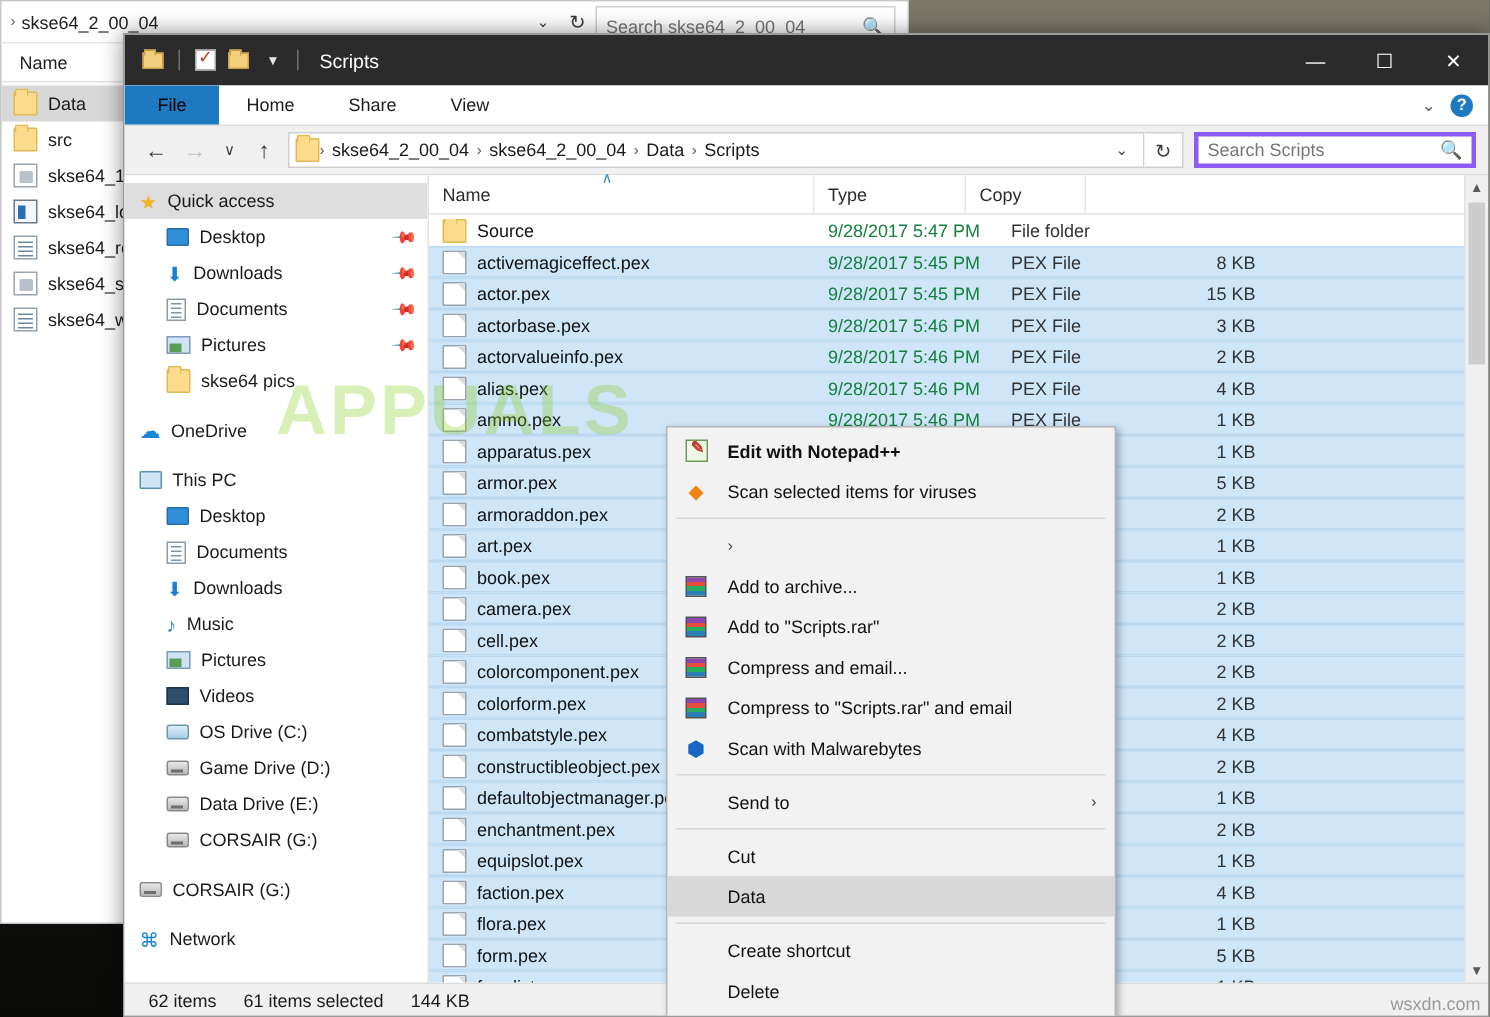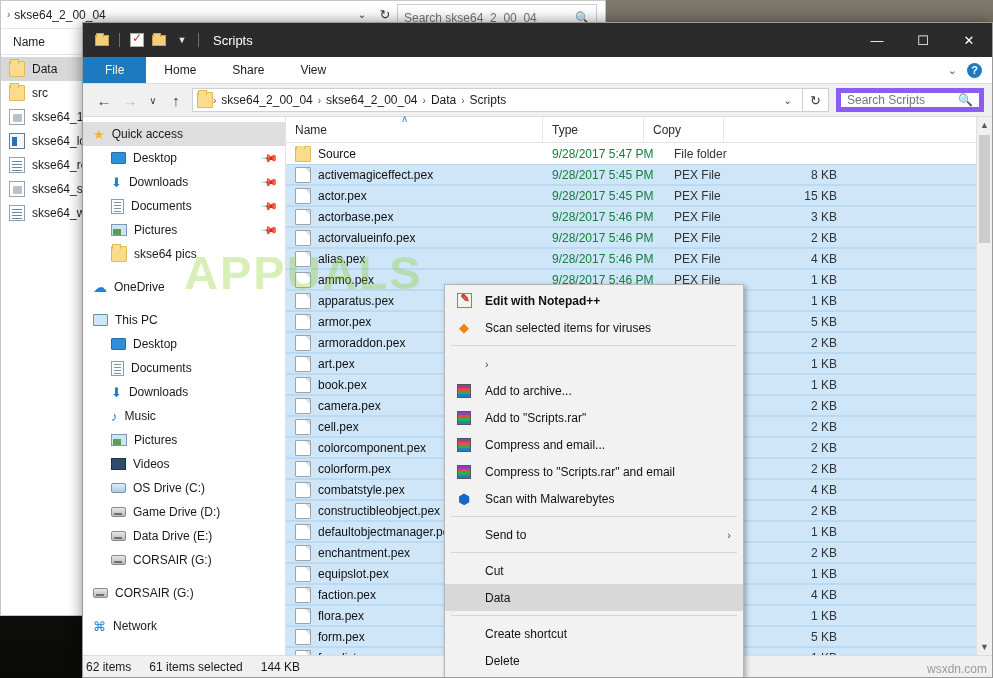--- a/index.html
+++ b/index.html
@@ -105,21 +105,21 @@
   .qat-caret { font-size:9px; color:#e4e4e4; margin-left:2px; }
   .wtitle { font-size:13px; margin-left:8px; color:#fff; }
   .wbtns { margin-left:auto; display:flex; height:34px; }
   .wbtn { width:46px; display:flex; align-items:center; justify-content:center; color:#fff; font-size:13px; }
 
   .ribbon-tabs {
     height:27px; background:#ffffff; display:flex; align-items:stretch;
     border-bottom:1px solid #dcdcdc; flex:0 0 27px;
   }
   .rtab { padding:0 18px; display:flex; align-items:center; font-size:12px; color:#1b1b1b; }
-  .rtab.file { background:#1e7ac0; color:#fef9c3; padding:0 22px; }
+  .rtab.file { background:#1e7ac0; color:#000000; padding:0 22px; }
   .ribbon-right { margin-left:auto; display:flex; align-items:center; gap:10px; padding-right:10px; }
   .chev-dn { color:#5a5a5a; font-size:11px; }
   .help-ico {
     width:15px; height:15px; border-radius:50%; background:#1e7ac0; color:#fff;
     font-size:11px; display:flex; align-items:center; justify-content:center; font-weight:bold;
   }
 
   .addrbar {
     height:32px; background:#f0f0f0; display:flex; align-items:center; gap:0;
     flex:0 0 32px; padding:0 8px;
@@ -132,21 +132,21 @@
     flex:1 1 auto; height:24px; background:#fff; border:1px solid #cfcfcf;
     display:flex; align-items:center; padding:0 4px; margin-left:3px; min-width:0;
   }
   .crumbs { display:flex; align-items:center; gap:5px; font-size:12px; color:#1a1a1a; overflow:hidden; white-space:nowrap; }
   .crumb-sep { color:#555; font-size:10px; }
   .crumbbox .spacer { flex:1 1 auto; }
   .crumbbox .dd { color:#3a3a3a; font-size:10px; padding:0 6px; }
   .refreshbtn { width:26px; height:24px; display:flex; align-items:center; justify-content:center;
                 border:1px solid #cfcfcf; border-left:none; background:#fff; color:#3a3a3a; font-size:13px; }
   .fsearch {
-    width:148px; height:24px; border:5px solid #8b5cf6; background:#fff; display:flex; align-items:center;
+    width:188px; height:24px; border:3px solid #8b5cf6; background:#fff; display:flex; align-items:center;
     padding:0 6px; margin-left:7px; color:#767676; font-size:12px;
   }
   .fsearch .ph{ flex:1 1 auto; }
   .mag { font-size:12px; color:#4a4a4a; }
 
   .body {
     flex:1 1 auto; display:flex; min-height:0; background:#fff; border-top:1px solid #dcdcdc;
   }
 
   
@@ -202,21 +202,21 @@
   .vscroll { width:16px; flex:0 0 16px; background:#f0f0f0; border-left:1px solid #e1e1e1;
              display:flex; flex-direction:column; align-items:center; }
   .sbtn { height:16px; width:16px; display:flex; align-items:center; justify-content:center;
           color:#5a5a5a; font-size:9px; }
   .sthumb { width:11px; background:#cdcdcd; margin-top:2px; }
   .strack { flex:1 1 auto; }
 
   
   .statusbar {
     height:22px; flex:0 0 22px; background:#f0f0f0; border-top:1px solid #dcdcdc;
-    display:flex; align-items:center; font-size:12px; color:#1b1b1b; padding-left:3px; gap:18px;
+    display:flex; align-items:center; font-size:12px; color:#1b1b1b; padding-left:16px; gap:18px;
   }
 
   
   .ctxmenu {
     position:absolute; left:443px; top:283px; width:300px;
     background:#f2f2f2; border:1px solid #b6b6b6;
     box-shadow:2px 2px 5px rgba(0,0,0,.30);
     padding:2px 0; z-index:50;
   }
   .mi { height:27px; display:flex; align-items:center; padding-left:10px; font-size:12px; color:#111; }

